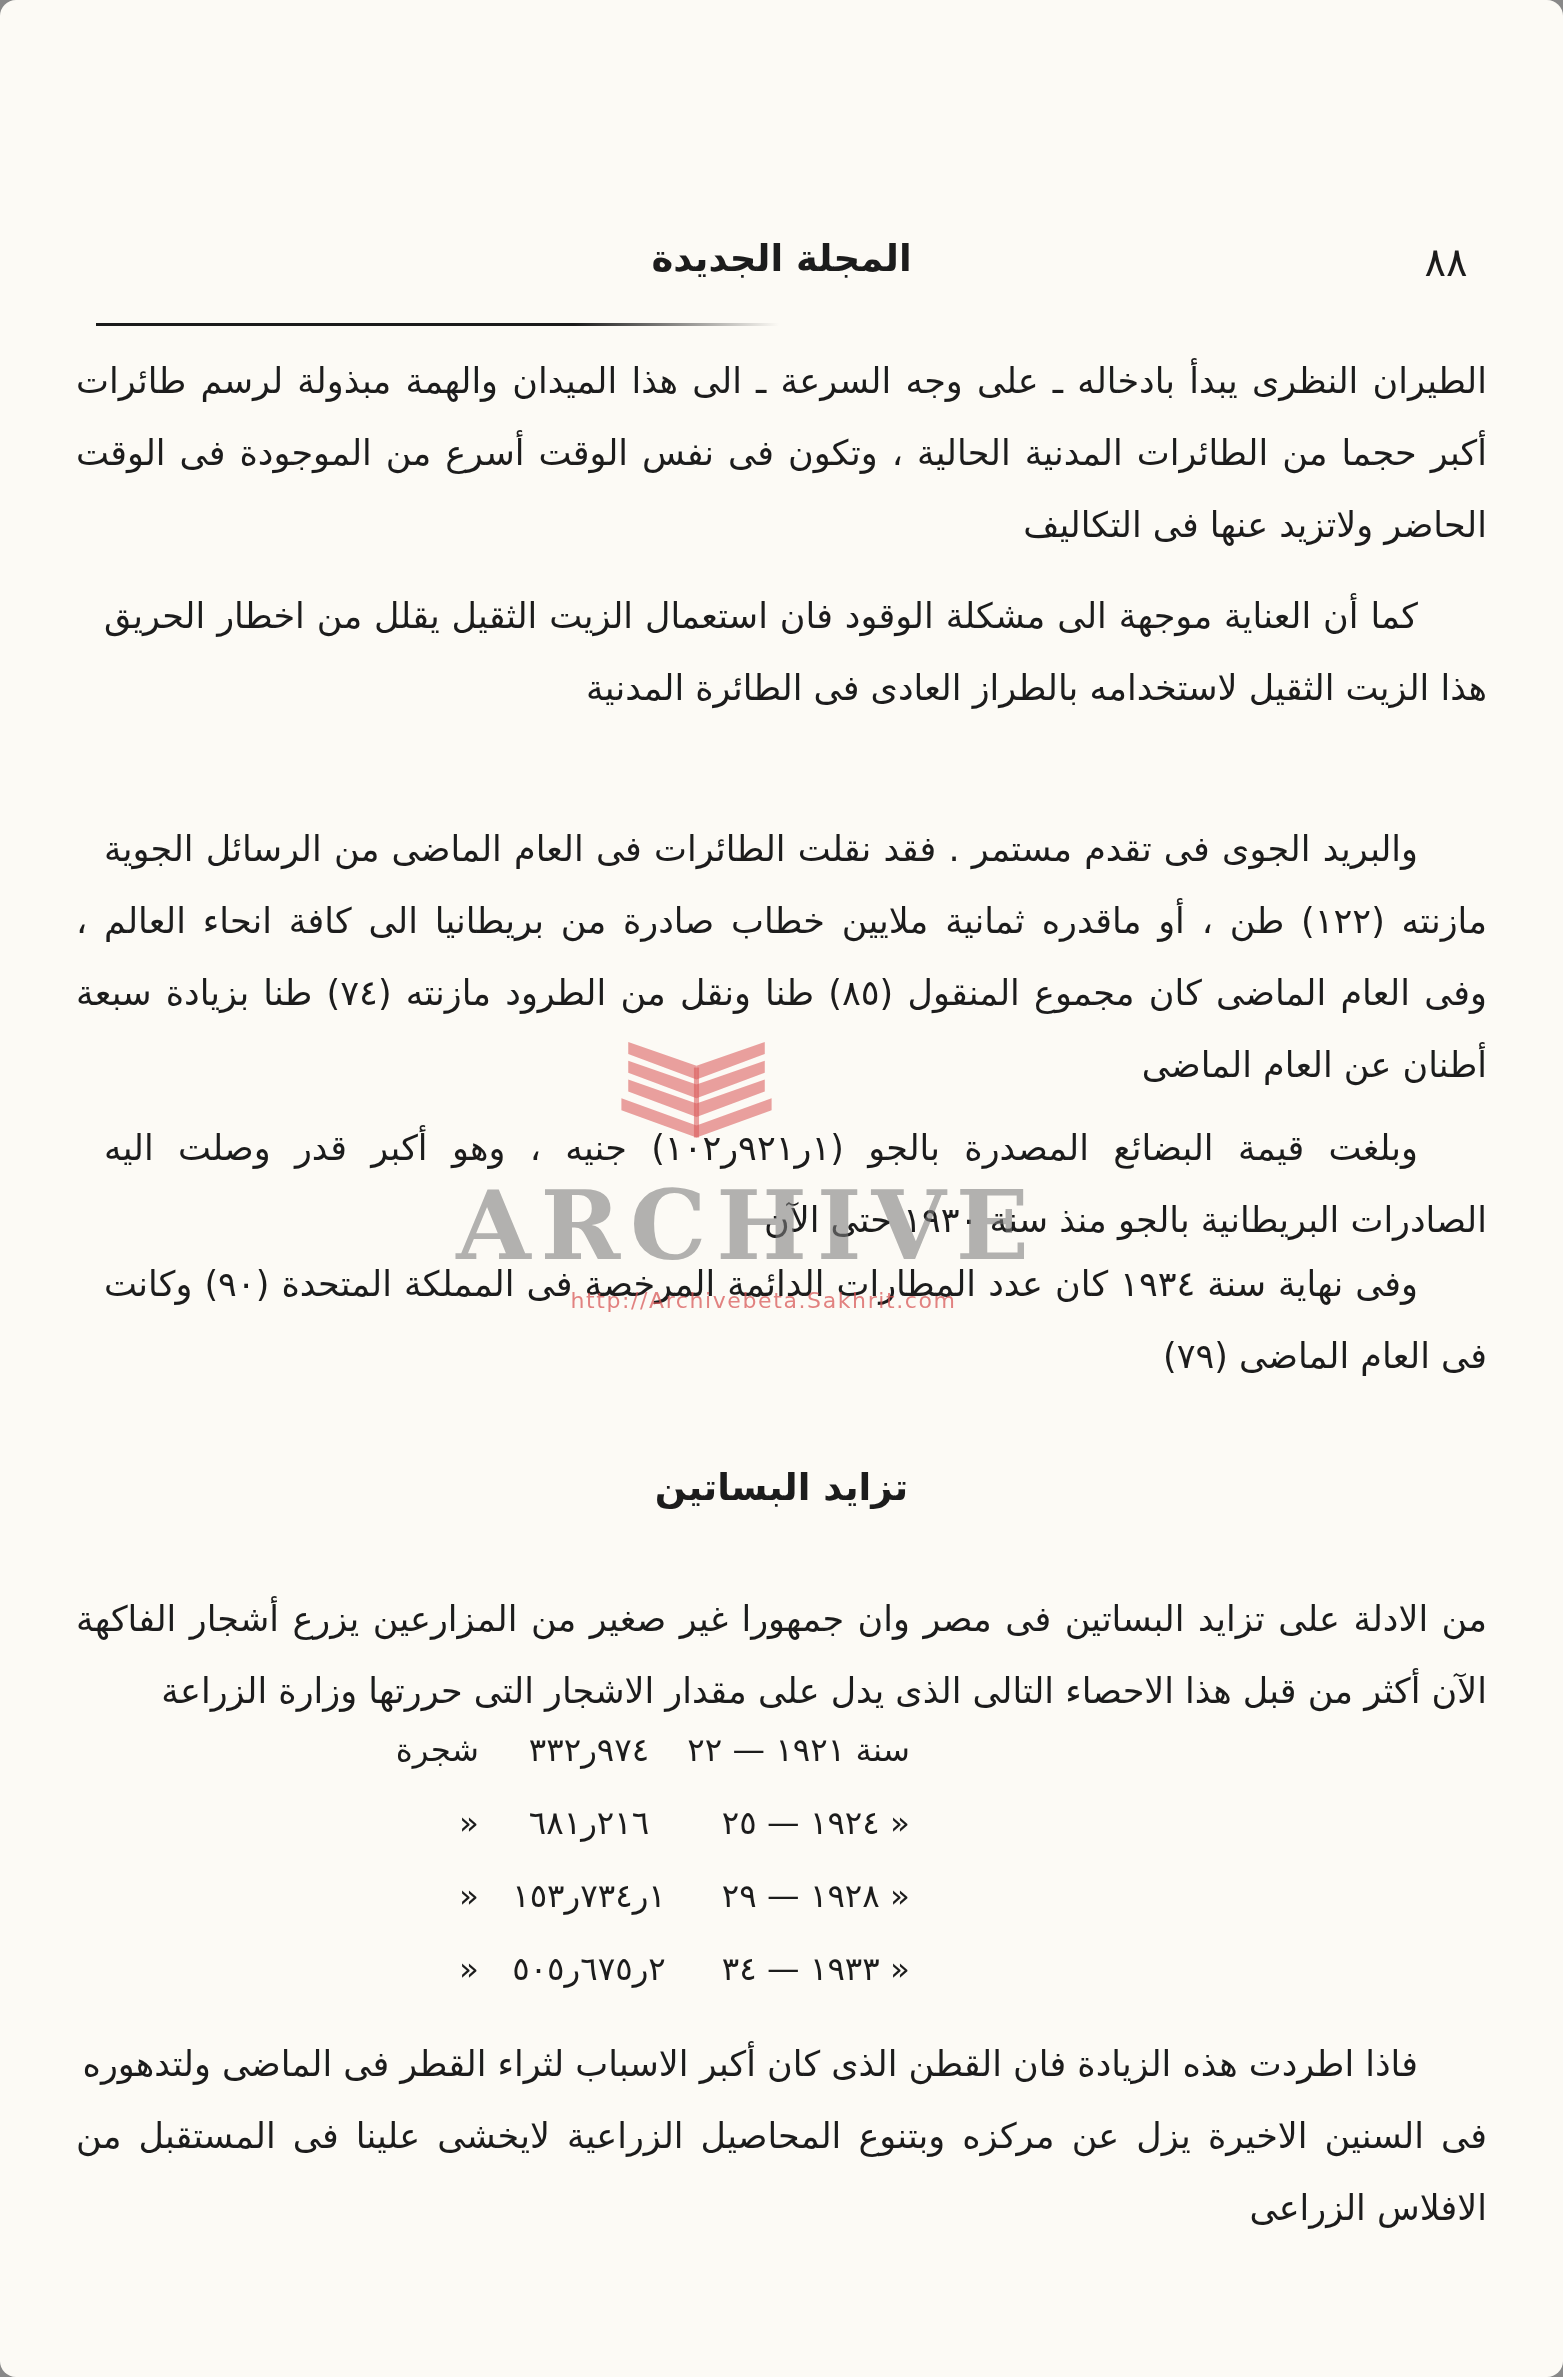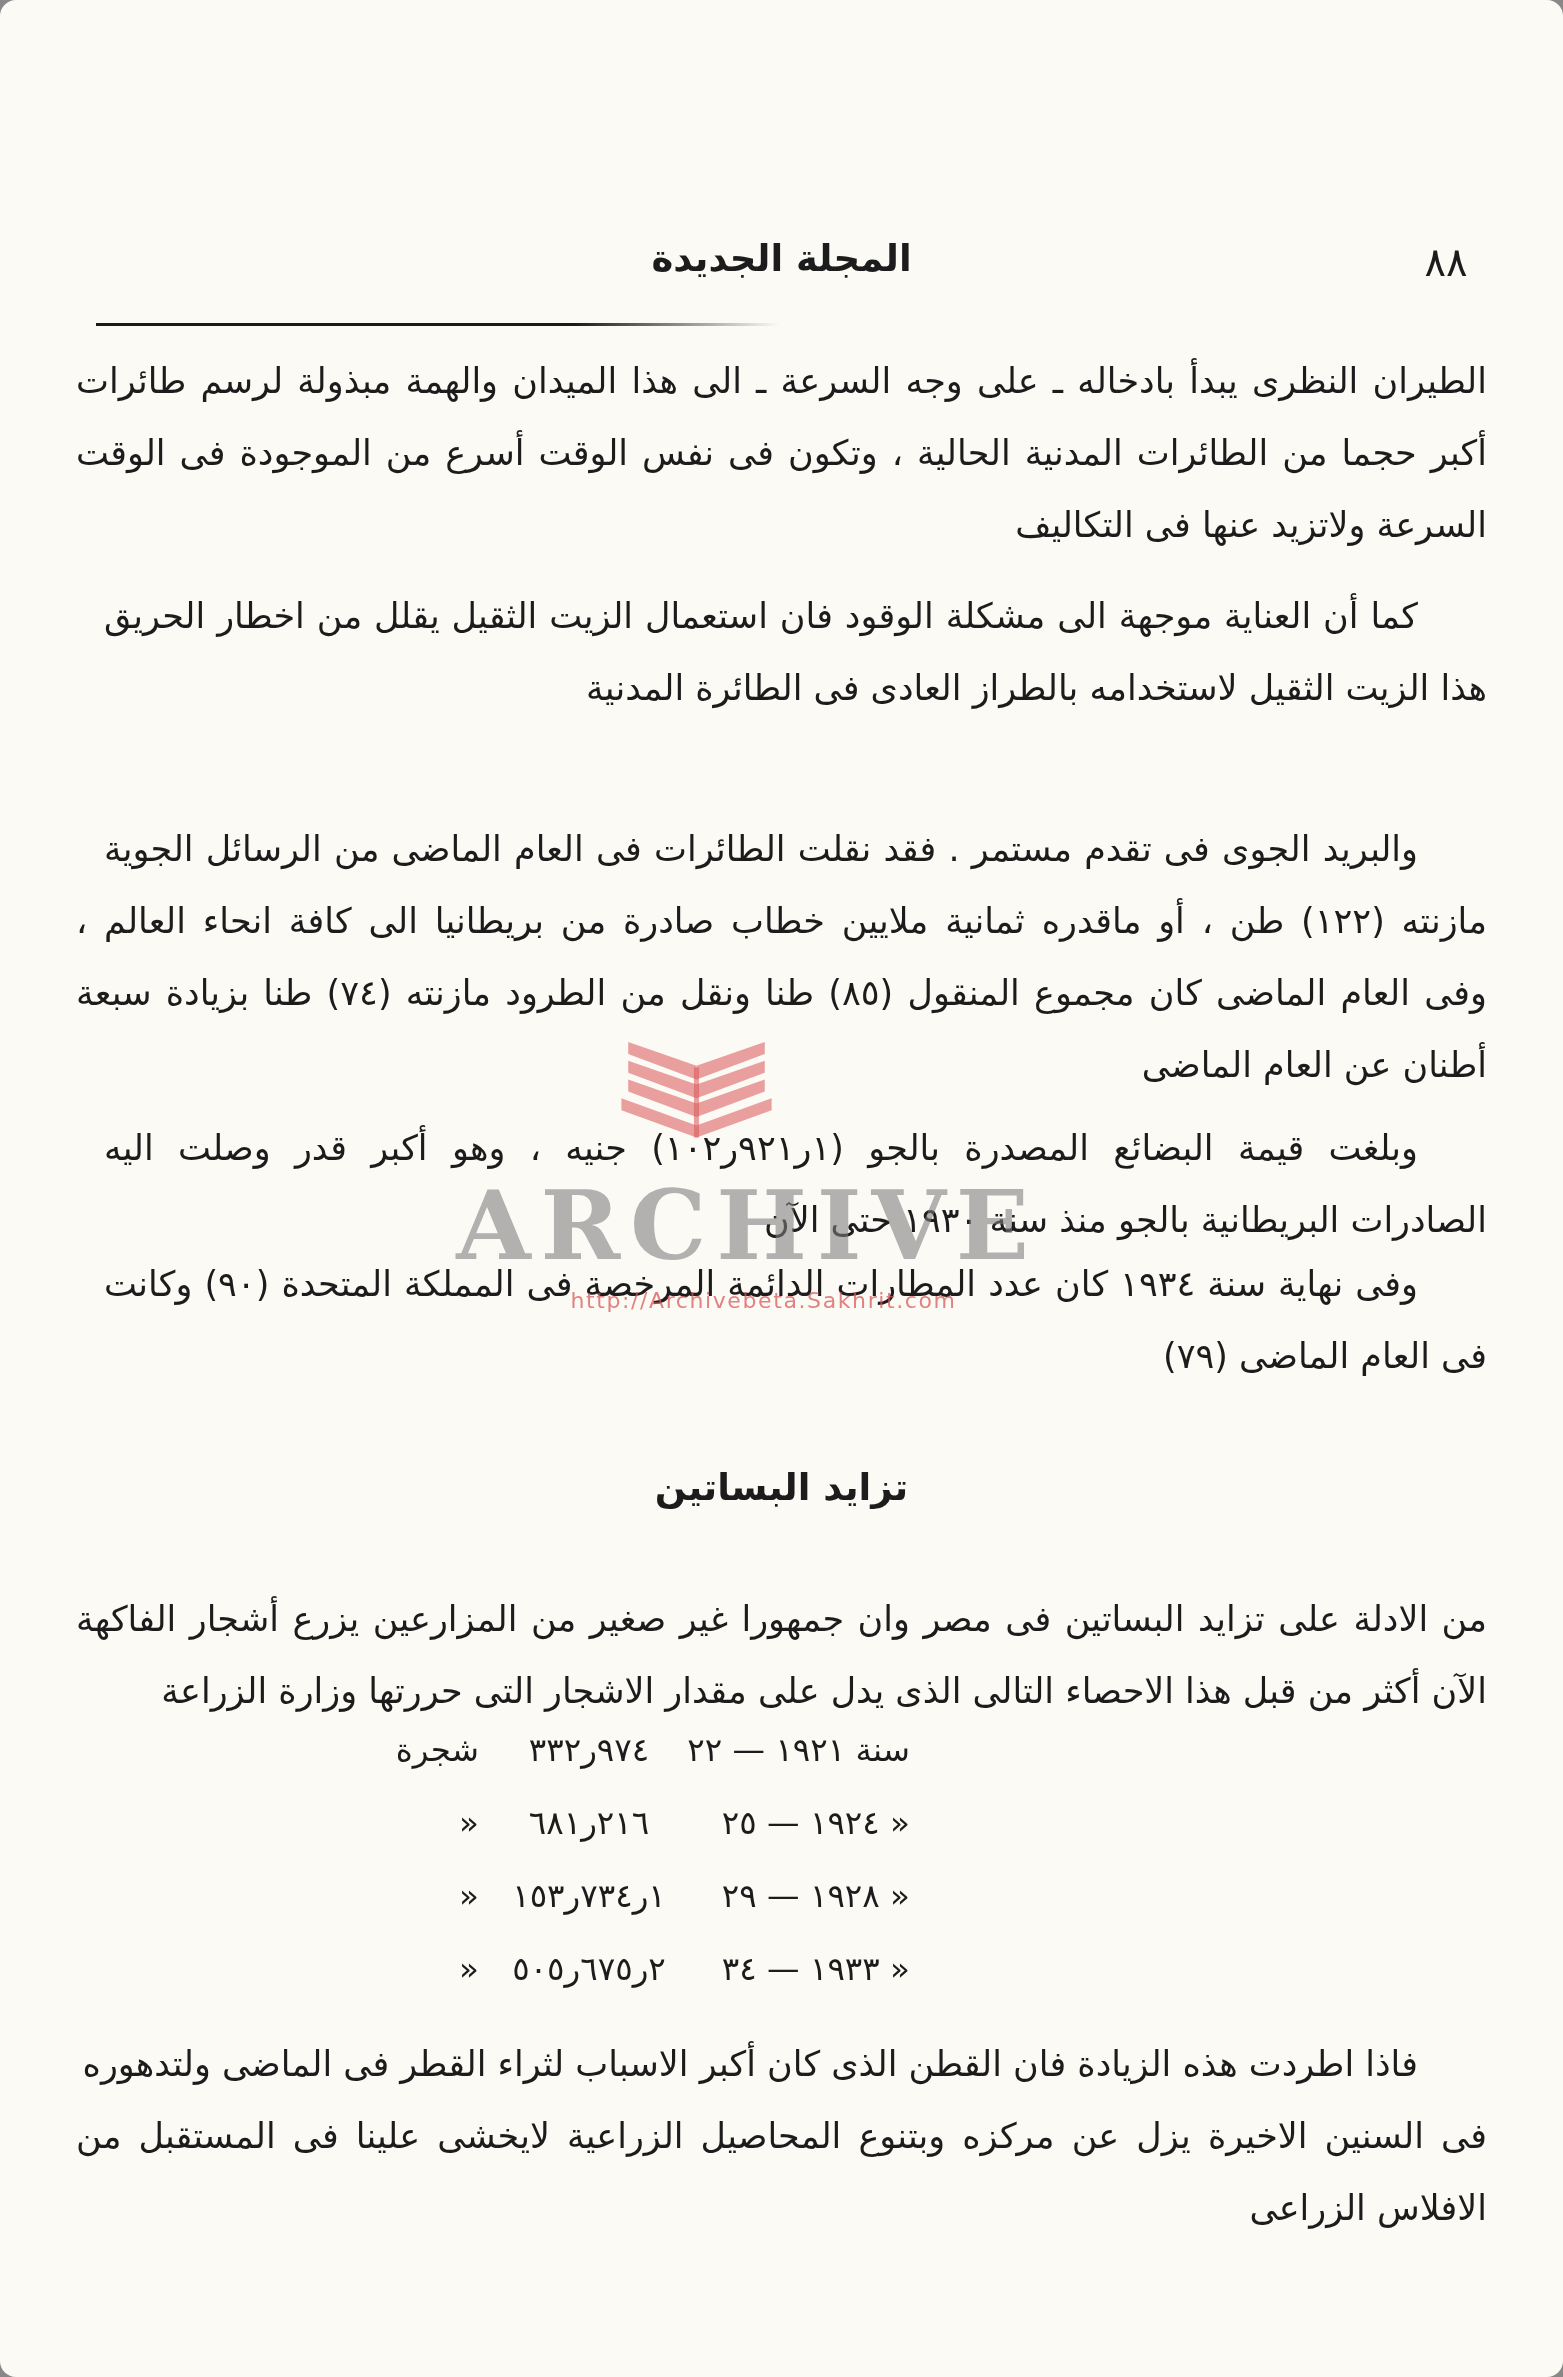--- a/index.html
+++ b/index.html
@@ -130,21 +130,21 @@
 
   <div class="header">
     <div class="journal-title">المجلة الجديدة</div>
     <div class="page-number">٨٨</div>
   </div>
   <div class="header-rule"></div>
 
   <div class="para p-intro">
       <div class="line">الطيران النظرى يبدأ بادخاله ـ على وجه السرعة ـ الى هذا الميدان والهمة مبذولة لرسم طائرات</div>
       <div class="line">أكبر حجما من الطائرات المدنية الحالية ، وتكون فى نفس الوقت أسرع من الموجودة فى الوقت</div>
-      <div class="line last">السرعة ولاتزيد عنها فى التكاليف</div>
+      <div class="line last">الحاضر ولاتزيد عنها فى التكاليف</div>
     </div>
   <div class="para p-fuel indent">
       <div class="line">كما أن العناية موجهة الى مشكلة الوقود فان استعمال الزيت الثقيل يقلل من اخطار الحريق</div>
       <div class="line last">هذا الزيت الثقيل لاستخدامه بالطراز العادى فى الطائرة المدنية</div>
     </div>
   <div class="para p-airmail indent">
       <div class="line">والبريد الجوى فى تقدم مستمر . فقد نقلت الطائرات فى العام الماضى من الرسائل الجوية</div>
       <div class="line">مازنته (١٢٢) طن ، أو ماقدره ثمانية ملايين خطاب صادرة من بريطانيا الى كافة انحاء العالم ،</div>
       <div class="line">وفى العام الماضى كان مجموع المنقول (٨٥) طنا ونقل من الطرود مازنته (٧٤) طنا بزيادة سبعة</div>
       <div class="line last">أطنان عن العام الماضى</div>

